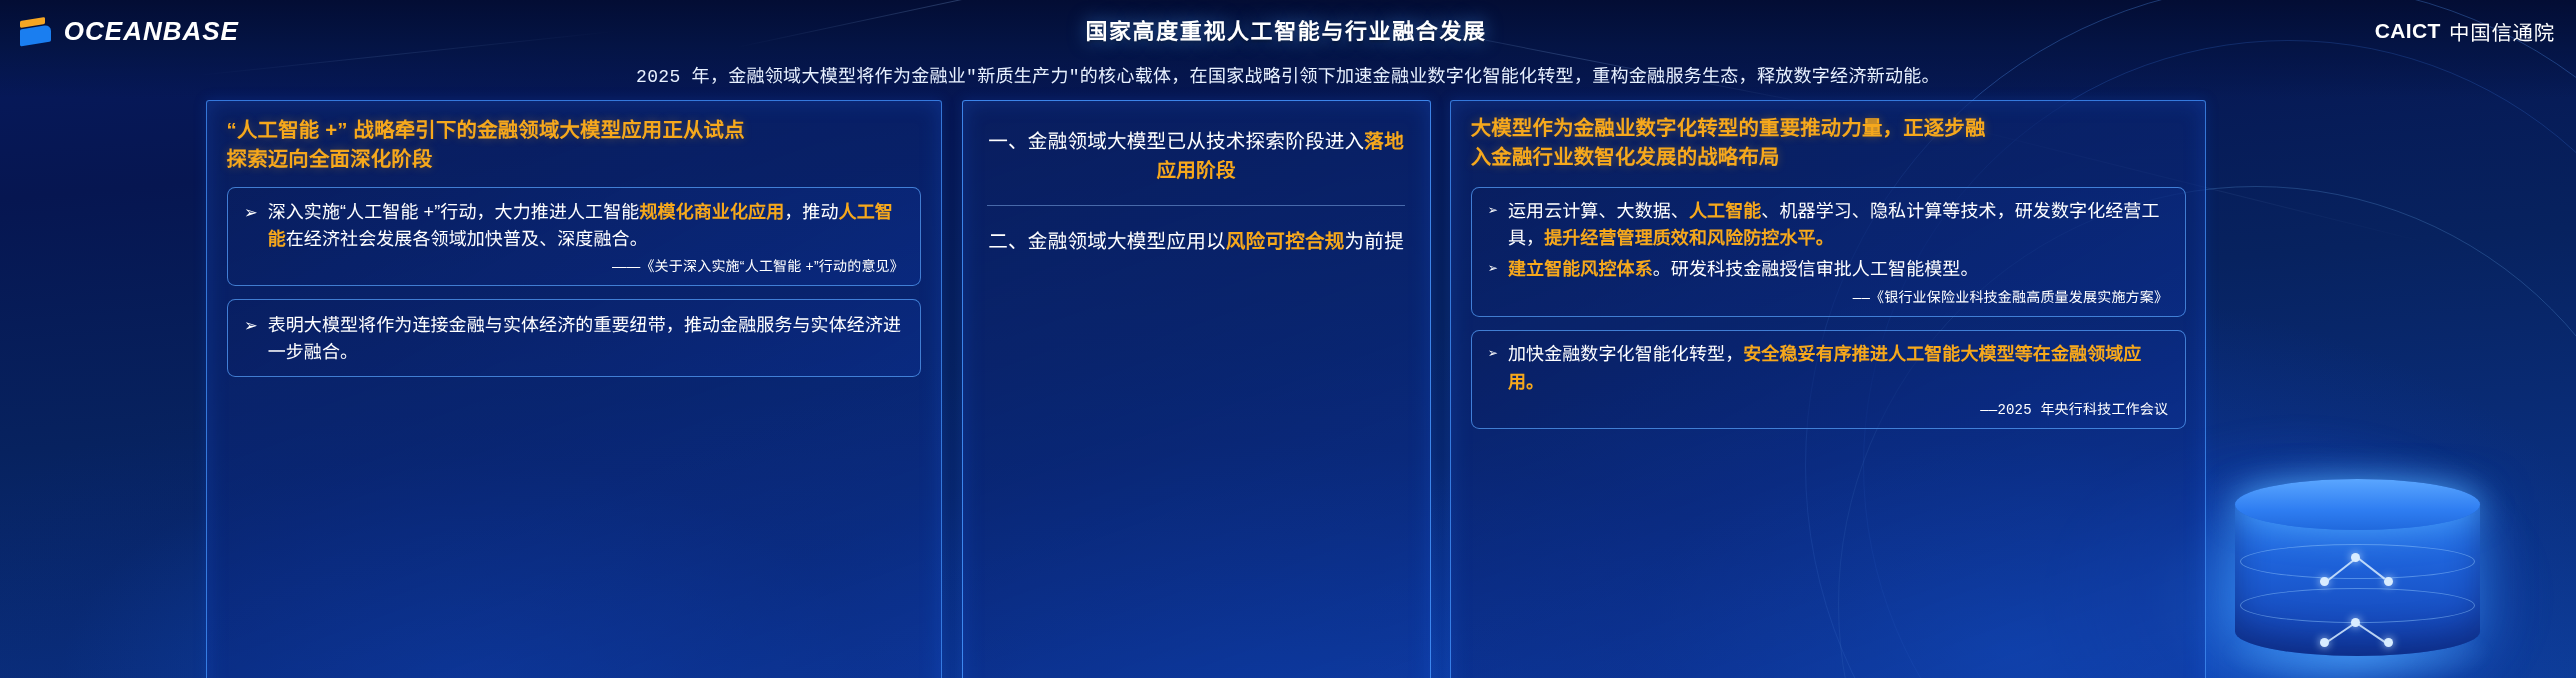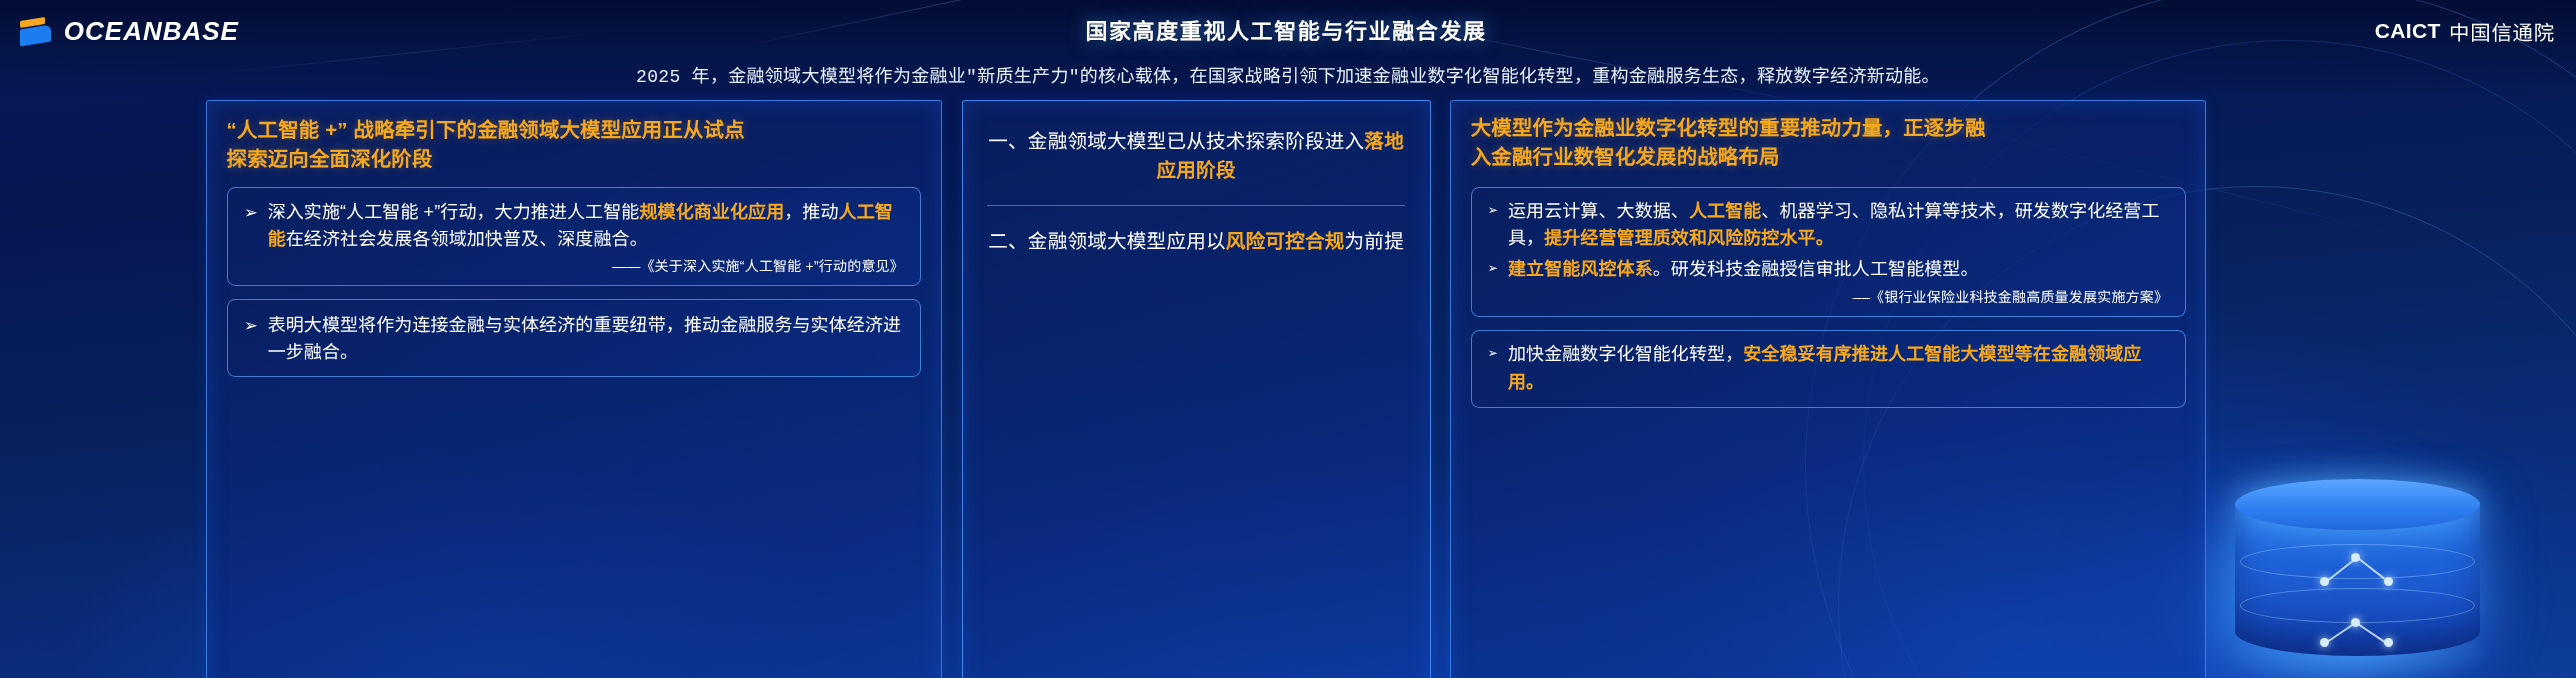--- a/index.html
+++ b/index.html
@@ -196,19 +196,20 @@
               <span class="arrow">➢</span>
               <span><span class="hl">建立智能风控体系</span><span class="hl-w">。研发科技金融授信审批人工智能模型。</span></span>
             </div>
             <div class="cite">——《银行业保险业科技金融高质量发展实施方案》</div>
           </div>
           <div class="card">
             <div class="bullet">
               <span class="arrow">➢</span>
               <span><span class="hl-w">加快金融数字化智能化转型，</span><span class="hl">安全稳妥有序推进人工智能大模型等在金融领域应用。</span></span>
             </div>
+            <div class="cite">——2025 年央行科技工作会议</div>
           </div>
         </div>
     </section>
 
   </div>
 </div>
 
 
 </body></html>

